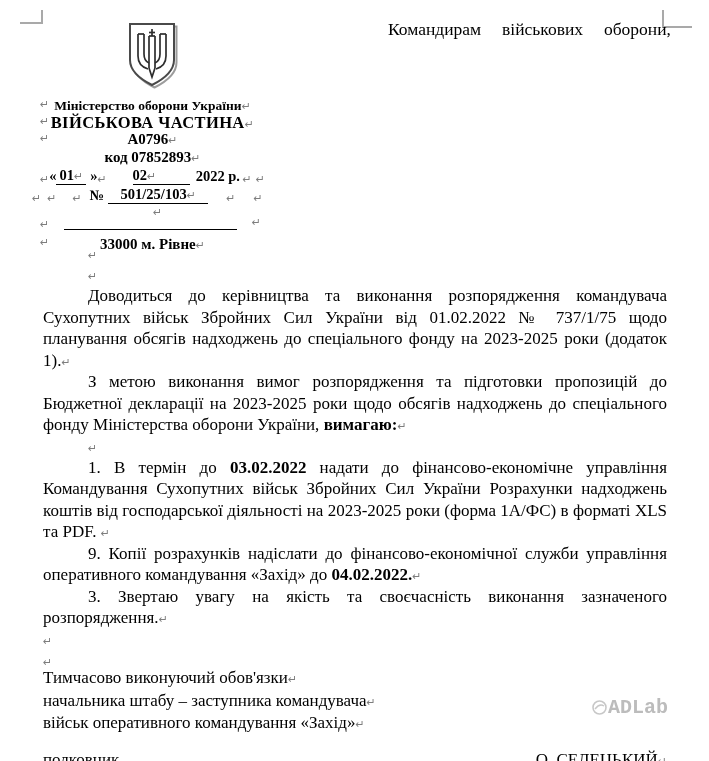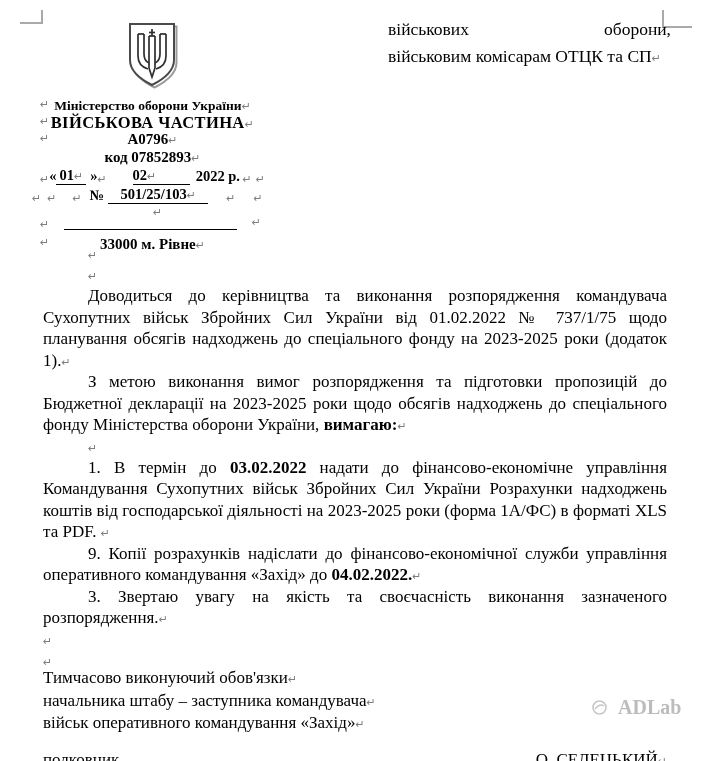--- a/index.html
+++ b/index.html
@@ -60,38 +60,38 @@
   .b { font-weight:bold;font-family:Liberation Serif, serif; }
 
   
   .sig { position:absolute; left:43px; top:667px; width:624px;
     font-size:17px; line-height:22.5px; }
   .sig-row { white-space:nowrap; }
   .sig-last { display:flex; justify-content:space-between; margin-top:14px; }
 
   
   .watermark { position:absolute; left:591px; top:696px; z-index:5;
-    display:flex; align-items:center; gap:10px;
-    color:#b5b5b5; font-family:Liberation Serif, serif;
+    display:flex; align-items:center; gap:0;
+    color:#b5b5b5; font-family:Liberation Mono, monospace;
     font-size:20px; font-weight:600; opacity:.9; }
 </style>
 </head>
 <body>
 
 <div class="page">
 
   <div class="crop crop-tl"></div>
   <div class="crop crop-tr"></div>
 
   <div class="addressee">
     <div class="l1">
+      <span>Командирам</span>
       <span>військових</span>
       <span>оборони,</span>
     </div>
-    <div class="l2"><span>військовим комісарам ОТЦК та СП</span><span class="pm">↵</span></div>
   </div>
 
   <svg class="emblem" width="54" height="70" viewBox="0 0 54 70">
     <path d="M5 3 h44 v36 q0 14 -22 25 q-22 -11 -22 -25 z" fill="none" stroke="#9c9c9c" stroke-width="2" transform="translate(2.5,2.5)"></path>
     <path d="M5 3 h44 v36 q0 14 -22 25 q-22 -11 -22 -25 z" fill="#ffffff" stroke="#4a4a4a" stroke-width="2"></path>
     <g stroke="#2e2e2e" stroke-width="1.7" fill="none">
       <path d="M13 13 v22 q0 10 10 13"></path>
       <path d="M19 13 v20 q0 7 5 9"></path>
       <path d="M13 13 h6"></path>
       <path d="M41 13 v22 q0 10 -10 13"></path>

